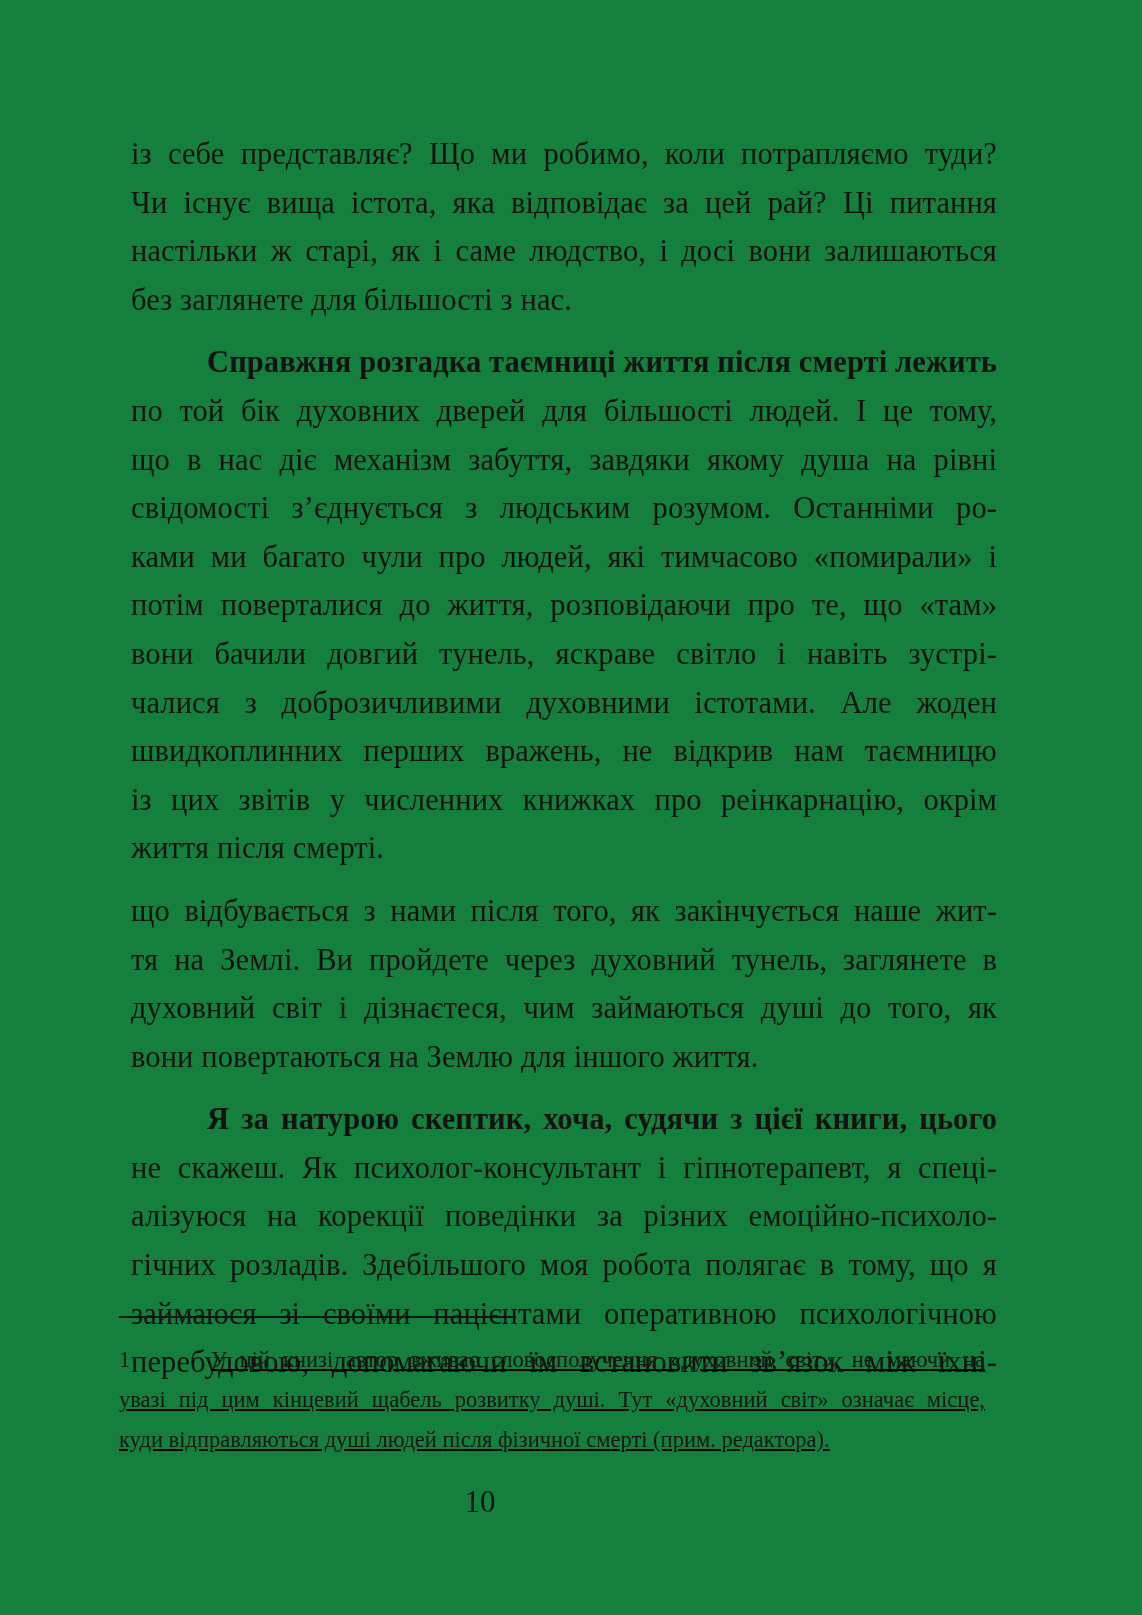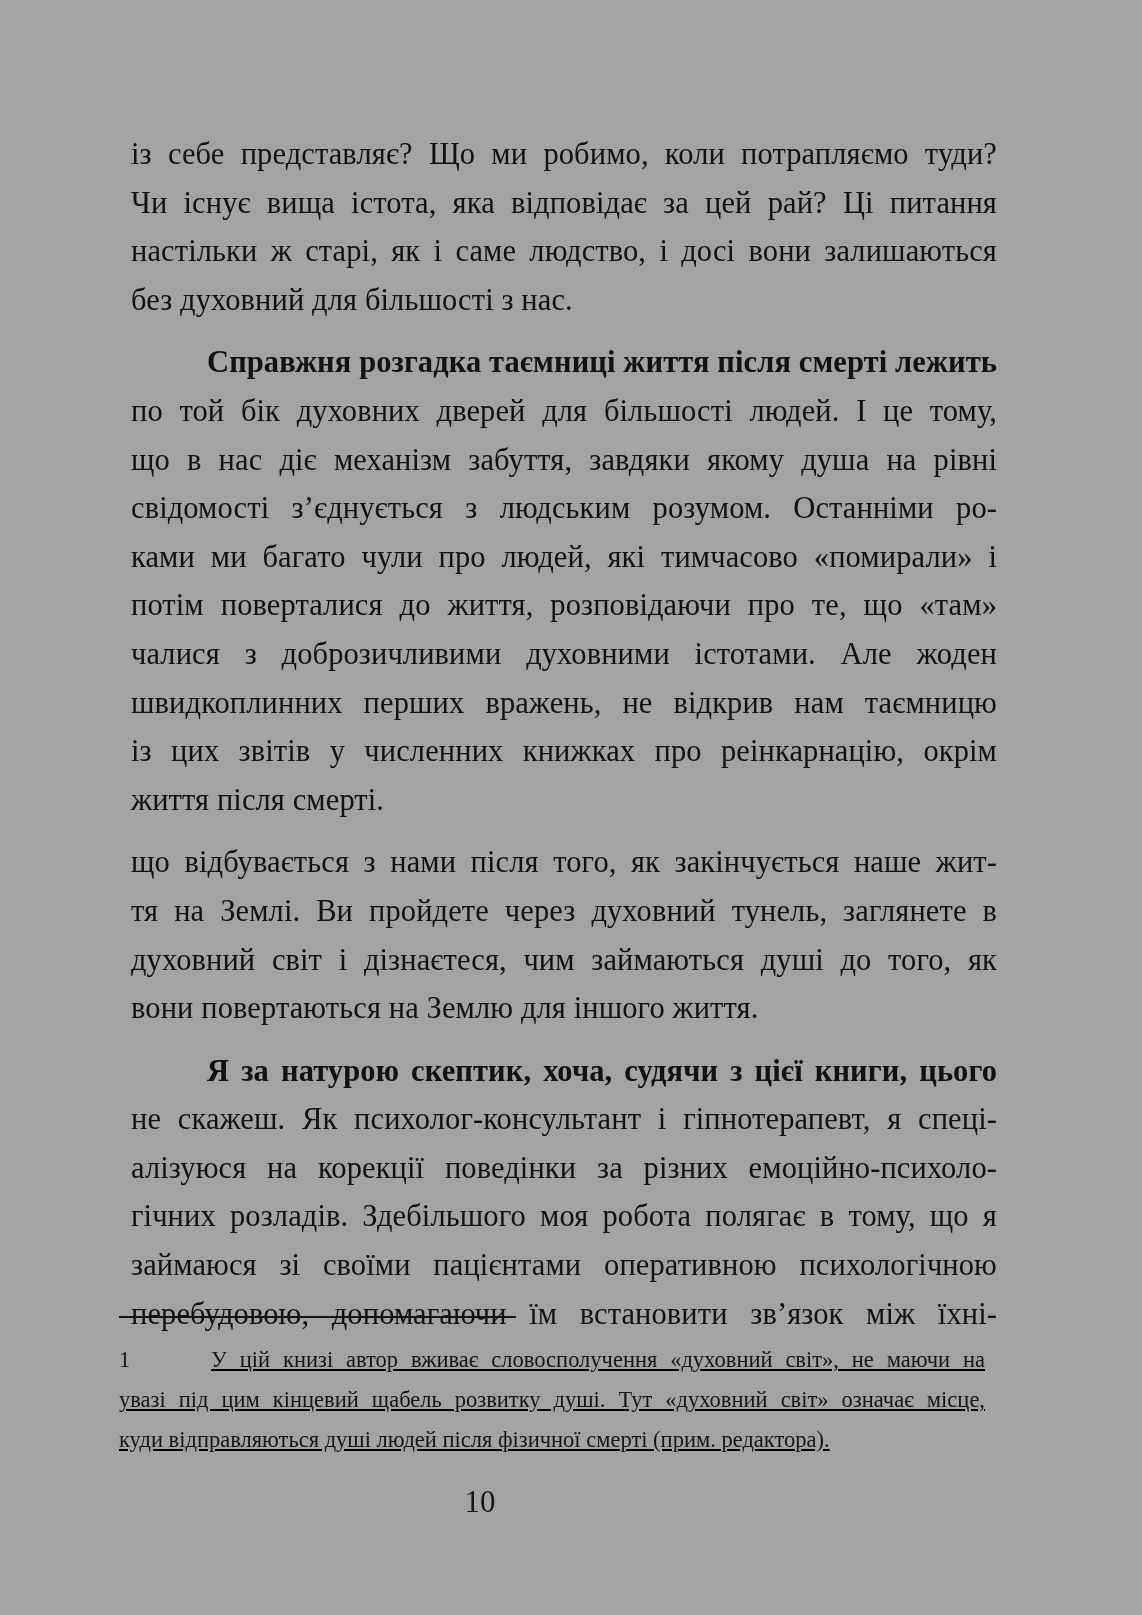--- a/index.html
+++ b/index.html
@@ -4,21 +4,21 @@
 <style>
   html, body {
     margin: 0;
     padding: 0;
     background: #ffffff;
   }
   .page {
     position: relative;
     width: 1142px;
     height: 1615px;
-    background: #a3a3a3;
+    background: #15803d;
     margin: 0 auto;
     overflow: hidden;
     font-family: "Liberation Serif", "DejaVu Serif", serif;
     color: #000000;
   }
 
   .text-block {
     position: absolute;
     left: 131px;
     top: 130px;
@@ -112,30 +112,31 @@
 <body>
 
 <div class="page">
 
   <div class="text-block">
 
     <p class="para">
       <span class="ln j">із себе представляє? Що ми робимо, коли потрапляємо туди?</span>
       <span class="ln j">Чи існує вища істота, яка відповідає за цей рай? Ці питання</span>
       <span class="ln j">настільки ж старі, як і саме людство, і досі вони залишаються</span>
-      <span class="ln last">без духовний для більшості з нас.</span>
+      <span class="ln last">без заглянете для більшості з нас.</span>
     </p>
 
     <p class="para">
       <span class="ln j indent">Справжня розгадка таємниці життя після смерті лежить</span>
       <span class="ln j">по той бік духовних дверей для більшості людей. І це тому,</span>
       <span class="ln j">що в нас діє механізм забуття, завдяки якому душа на рівні</span>
       <span class="ln j">свідомості з’єднується з людським розумом. Останніми ро-</span>
       <span class="ln j">ками ми багато чули про людей, які тимчасово «помирали» і</span>
       <span class="ln j">потім поверталися до життя, розповідаючи про те, що «там»</span>
+      <span class="ln j">вони бачили довгий тунель, яскраве світло і навіть зустрі-</span>
       <span class="ln j">чалися з доброзичливими духовними істотами. Але жоден</span>
       <span class="ln j">швидкоплинних перших вражень, не відкрив нам таємницю</span>
       <span class="ln j">із цих звітів у численних книжках про реінкарнацію, окрім</span>
       <span class="ln last">життя після смерті.</span>
     </p>
 
     <p class="para">
       <span class="ln j">що відбувається з нами після того, як закінчується наше жит-</span>
       <span class="ln j">тя на Землі. Ви пройдете через духовний тунель, заглянете в</span>
       <span class="ln j">духовний світ і дізнаєтеся, чим займаються душі до того, як</span>

